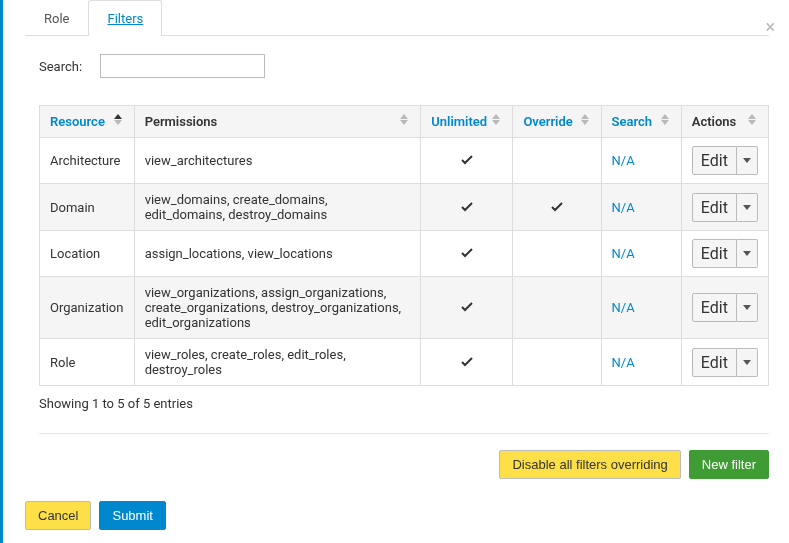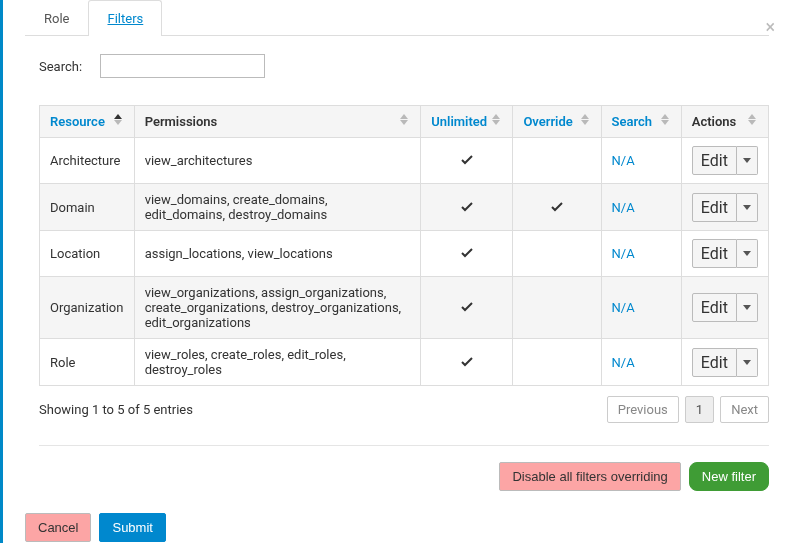--- a/index.html
+++ b/index.html
@@ -140,33 +140,33 @@
   .pager .pg.num { background: #eee; color:#555; }
   .hr { border: 0; border-top: 1px solid #e5e5e5; margin: 22px 0 16px 0; }
   .action-bar {
     display: flex;
     justify-content: flex-end;
     gap: 8px;
     margin-bottom: 22px;
   }
   .btn-default {
     border: 1px solid #bbb;
-    background: #fca5a5;
+    background: #fde047;
     color: #333;
     padding: 6px 12px;
     border-radius: 2px;
     cursor: pointer;
     font-size: 13px;
   }
   .btn-green {
     border: 1px solid #3f9c35;
     background: #3f9c35;
     color: #fff;
     padding: 0 12px;
-    border-radius: 8px;
+    border-radius: 2px;
     cursor: pointer;
     font-size: 13px;
   }
   .btn-blue {
     border: 1px solid #0088ce;
     background: #0088ce;
     color: #ffffff;
     padding: 6px 12px;
     border-radius: 2px;
     cursor: pointer;
@@ -358,25 +358,20 @@
                     <polygon points="0,0 8,0 4,5" fill="#555"></polygon>
                   </svg>
                 </span>
               </span></td>
           </tr>
         </tbody>
     </table>
 
     <div class="footer-row">
       <div class="info-text">Showing 1 to 5 of 5 entries</div>
-      <div class="pager">
-        <span class="pg">Previous</span>
-        <span class="pg num">1</span>
-        <span class="pg">Next</span>
-      </div>
     </div>
 
     <hr class="hr">
 
     <div class="action-bar">
       <button class="btn-default">Disable all filters overriding</button>
       <button class="btn-green">New filter</button>
     </div>
   </div>
 

